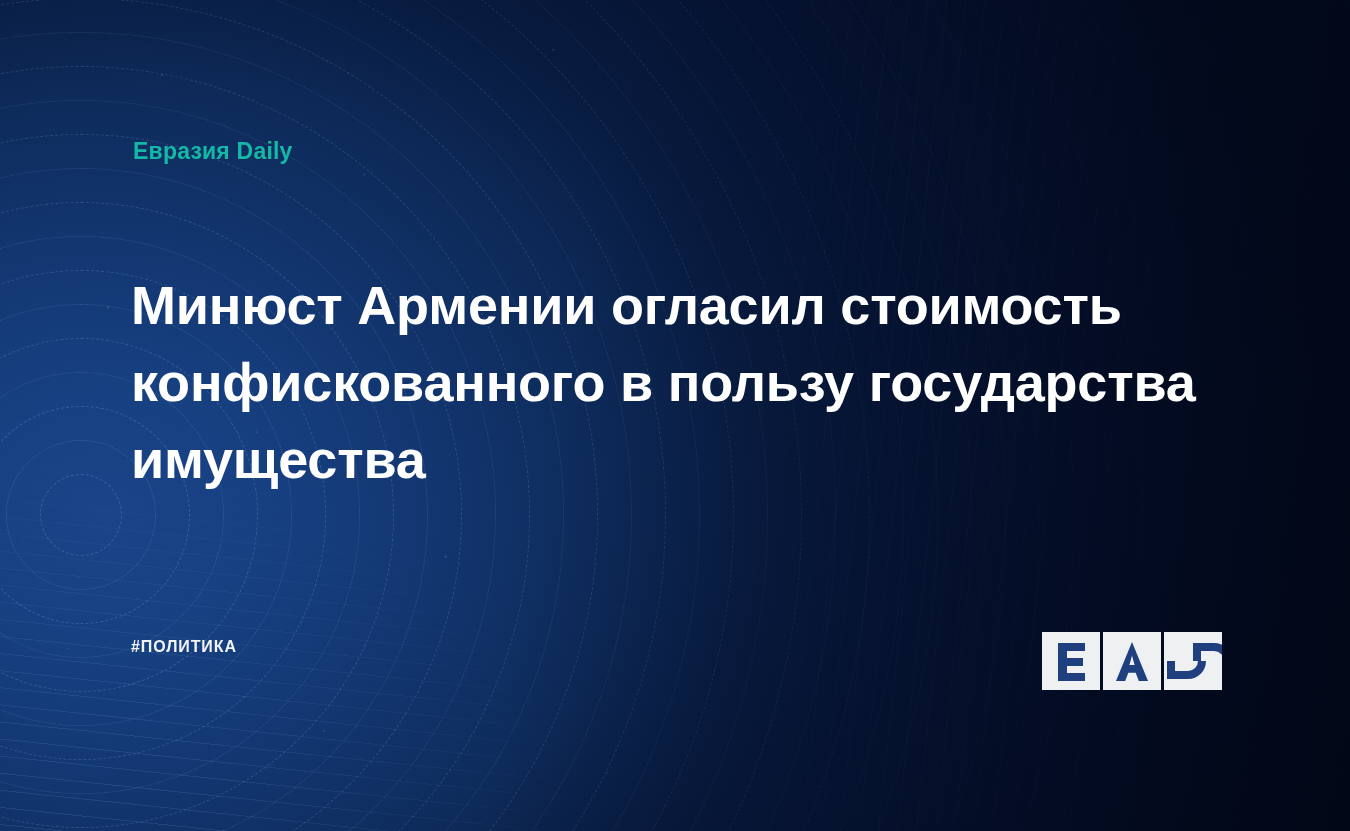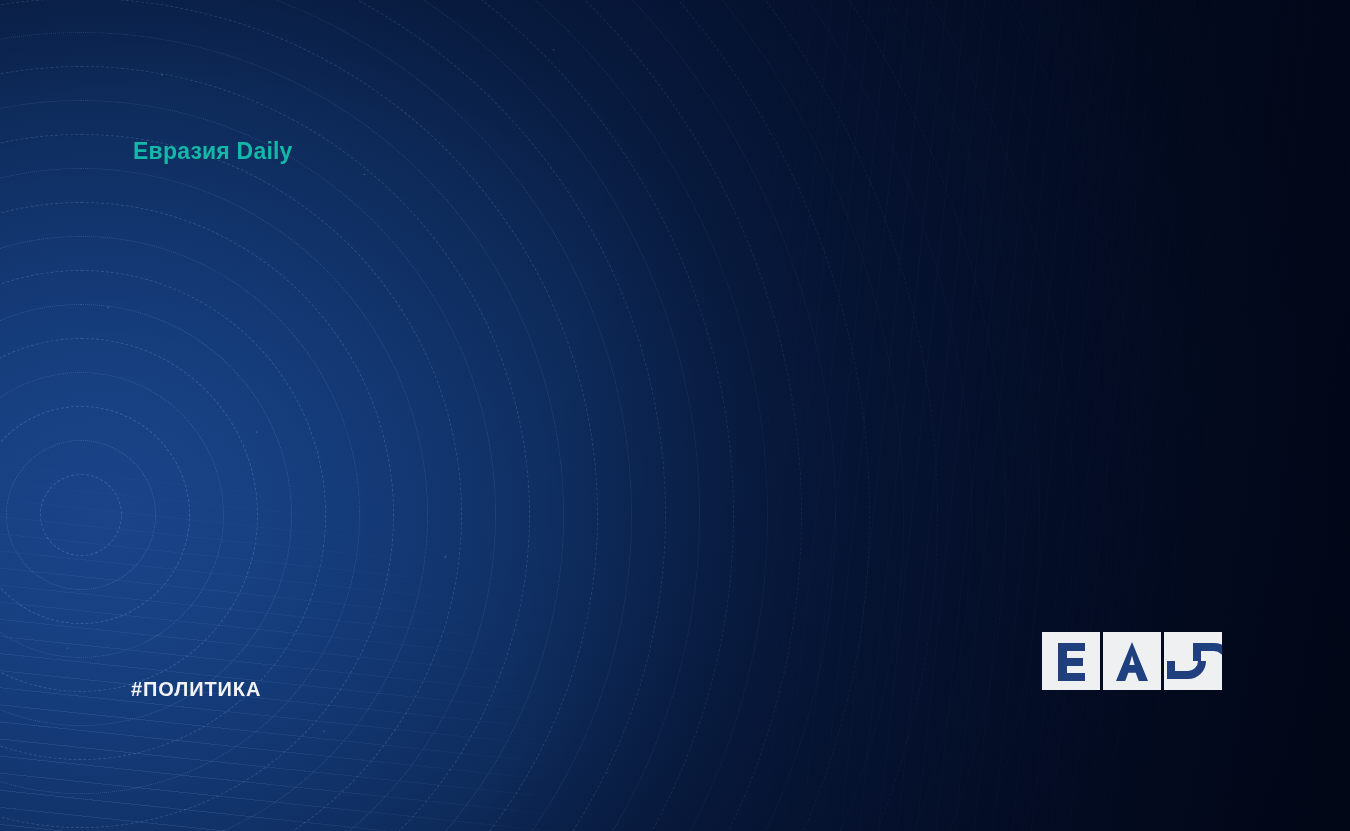--- a/index.html
+++ b/index.html
@@ -146,22 +146,22 @@
     font-size: 54px;
     line-height: 77px;
     font-weight: bold;
     color: #ffffff;
     letter-spacing: -0.2px;
   }
 
   .category {
     position: absolute;
     left: 131px;
-    top: 678px;
-    font-size: 20px;
+    top: 638px;
+    font-size: 16px;
     font-weight: bold;
     letter-spacing: 0.9px;
     color: #f2f3f6;
     white-space: nowrap;
   }
 
   
   .logo {
     position: absolute;
     left: 1042px;
@@ -252,20 +252,21 @@
   <div class="streaks-v"></div>
   <div class="streaks-h"></div>
   <div class="speckle"></div>
   <div class="bg-dark-right"></div>
   <div class="bg-vignette"></div>
 
   <div class="content">
 
     <div class="brand">Евразия Daily</div>
 
+    <h1 class="headline">Минюст Армении огласил стоимость конфискованного в пользу государства имущества</h1>
 
     <div class="category">#ПОЛИТИКА</div>
 
     <div class="logo">
 
       <div class="logo-tile">
         <svg width="58" height="58" viewBox="0 0 58 58" aria-hidden="true">
           <path d="M16 11 h27 v8 h-18 v7 h16 v8 h-16 v7 h18 v8 h-27 z" fill="#1f3f7e"></path>
         </svg>
       </div>

